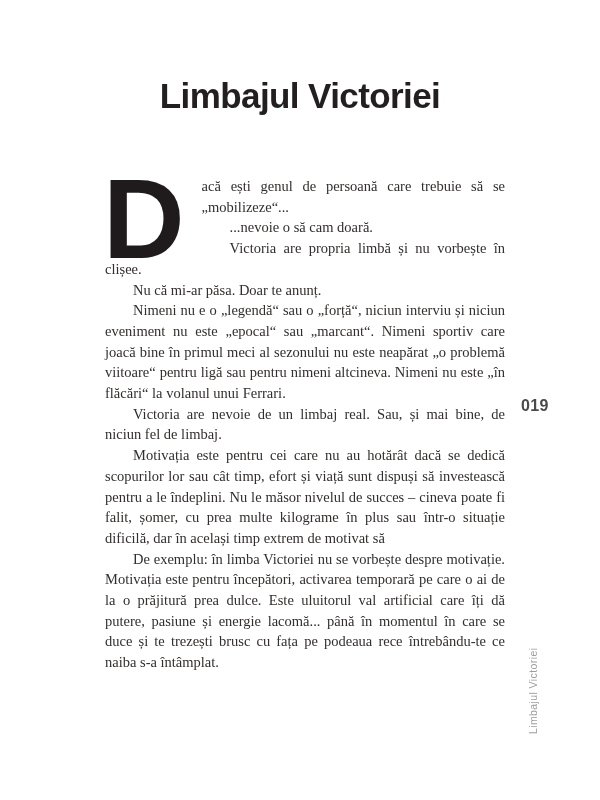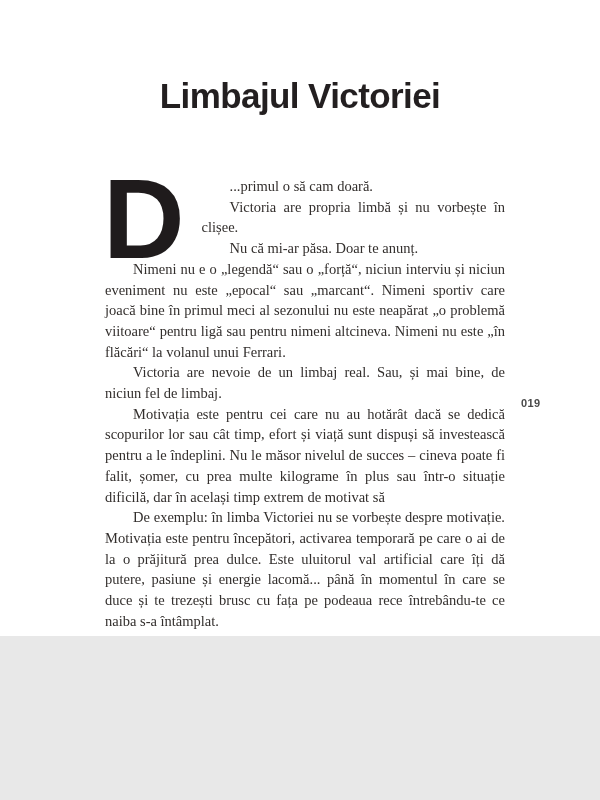--- a/index.html
+++ b/index.html
@@ -1,20 +1,20 @@
 <!DOCTYPE html>
 <html><head>
 <meta charset="utf-8">
 <style>
   * { margin: 0; padding: 0; box-sizing: border-box; }
   html, body { background: #e8e8e8; }
   .page {
     position: relative;
     width: 600px;
-    height: 636px;
+    height: 800px;
     background: #ffffff;
     overflow: hidden;
     margin: 0 auto;
   }
   .chapter-title {
     position: absolute;
     top: 78px;
     left: 0;
     width: 100%;
     text-align: center;
@@ -47,21 +47,21 @@
     line-height: 0.73;
     height: 78px;
     margin: 2px 17px 0 -2px;
     color: #1f1b1c;
   }
   .page-number {
     position: absolute;
     left: 521px;
     top: 397px;
     font-family: "Liberation Sans", sans-serif;
-    font-size: 11px;
+    font-size: 16px;
     font-weight: 700;
     letter-spacing: 0.4px;
     color: #4a4a4a;
   }
   .running-title {
     position: absolute;
     left: 527px;
     top: 638px;
     height: 96px;
     width: 13px;
@@ -75,22 +75,22 @@
   }
 </style>
 </head>
 <body>
 
 <div class="page">
 
   <h1 class="chapter-title">Limbajul Victoriei</h1>
 
   <div class="textblock">
-    <p class="opening"><span class="dropcap">D</span></p>
-    <p>...primul o să cam doară.</p>
+    <p class="opening"><span class="dropcap">D</span><span>acă ești genul de persoană care trebuie să se „mobilizeze“...</span></p>
+    <p>...nevoie o să cam doară.</p>
     <p>Victoria are propria limbă și nu vorbește în clișee.</p>
     <p>Nu că mi-ar păsa. Doar te anunț.</p>
     <p>Nimeni nu e o „legendă“ sau o „forță“, niciun interviu și niciun eveniment nu este „epocal“ sau „marcant“. Nimeni sportiv care joacă bine în primul meci al sezonului nu este neapărat „o problemă viitoare“ pentru ligă sau pentru nimeni altcineva. Nimeni nu este „în flăcări“ la volanul unui Ferrari.</p>
     <p>Victoria are nevoie de un limbaj real. Sau, și mai bine, de niciun fel de limbaj.</p>
     <p>Motivația este pentru cei care nu au hotărât dacă se dedică scopurilor lor sau cât timp, efort și viață sunt dispuși să investească pentru a le îndeplini. Nu le măsor nivelul de succes – cineva poate fi falit, șomer, cu prea multe kilograme în plus sau într-o situație dificilă, dar în același timp extrem de motivat să</p>
     <p>De exemplu: în limba Victoriei nu se vorbește despre motivație. Motivația este pentru începători, activarea temporară pe care o ai de la o prăjitură prea dulce. Este uluitorul val artificial care îți dă putere, pasiune și energie lacomă... până în momentul în care se duce și te trezești brusc cu fața pe podeaua rece întrebându-te ce naiba s-a întâmplat.</p>
   </div>
 
   <div class="page-number">019</div>
 

